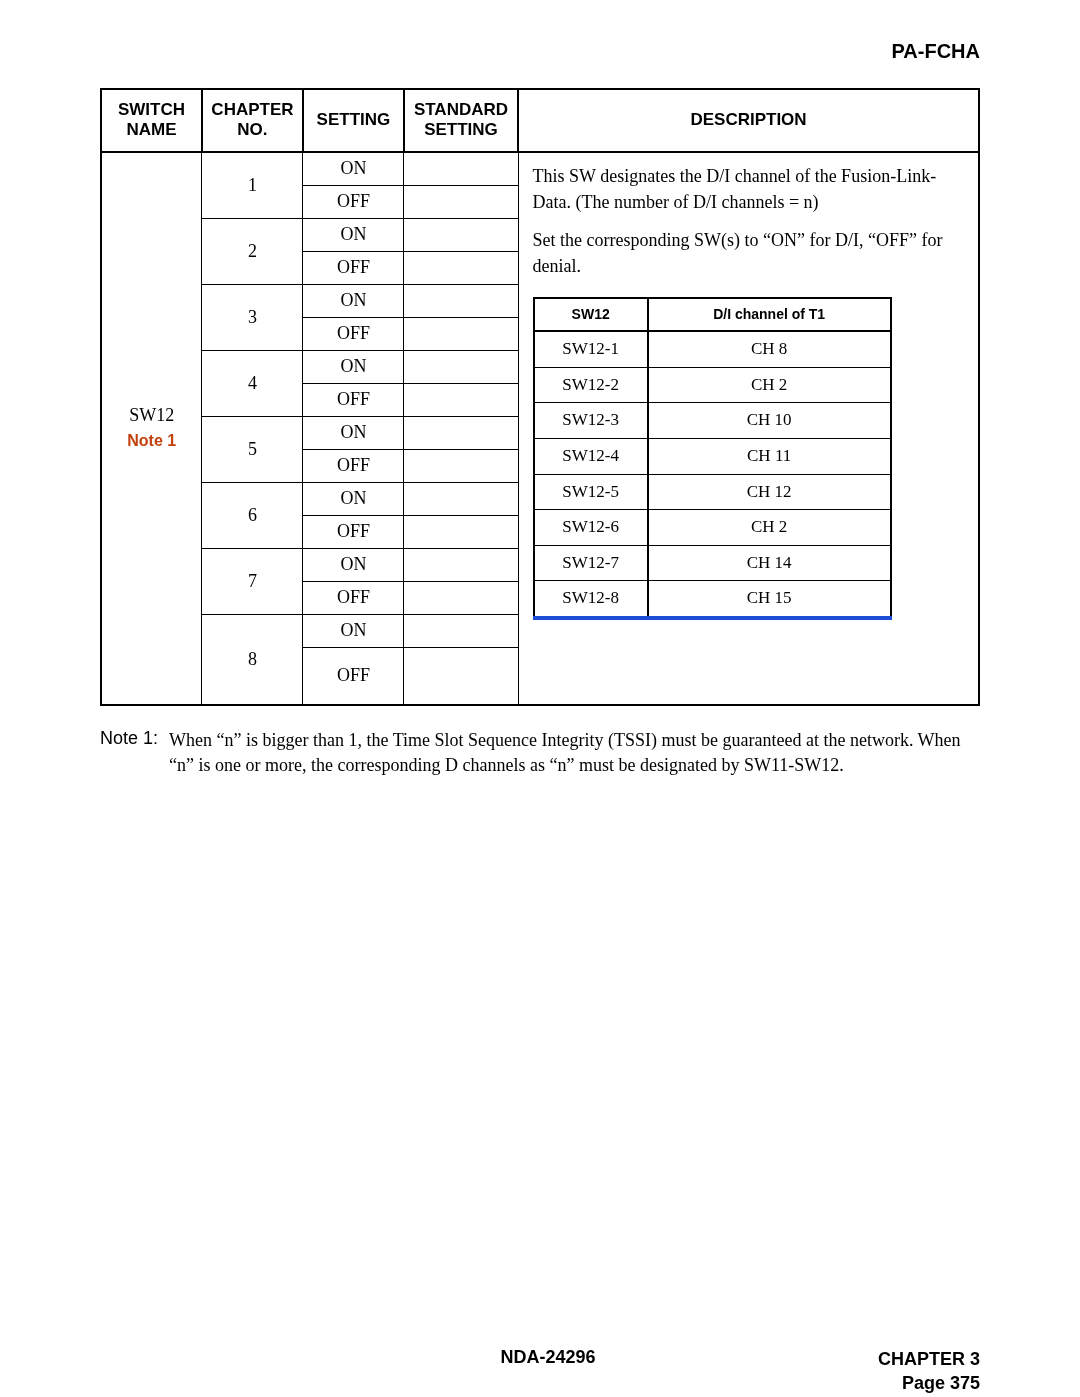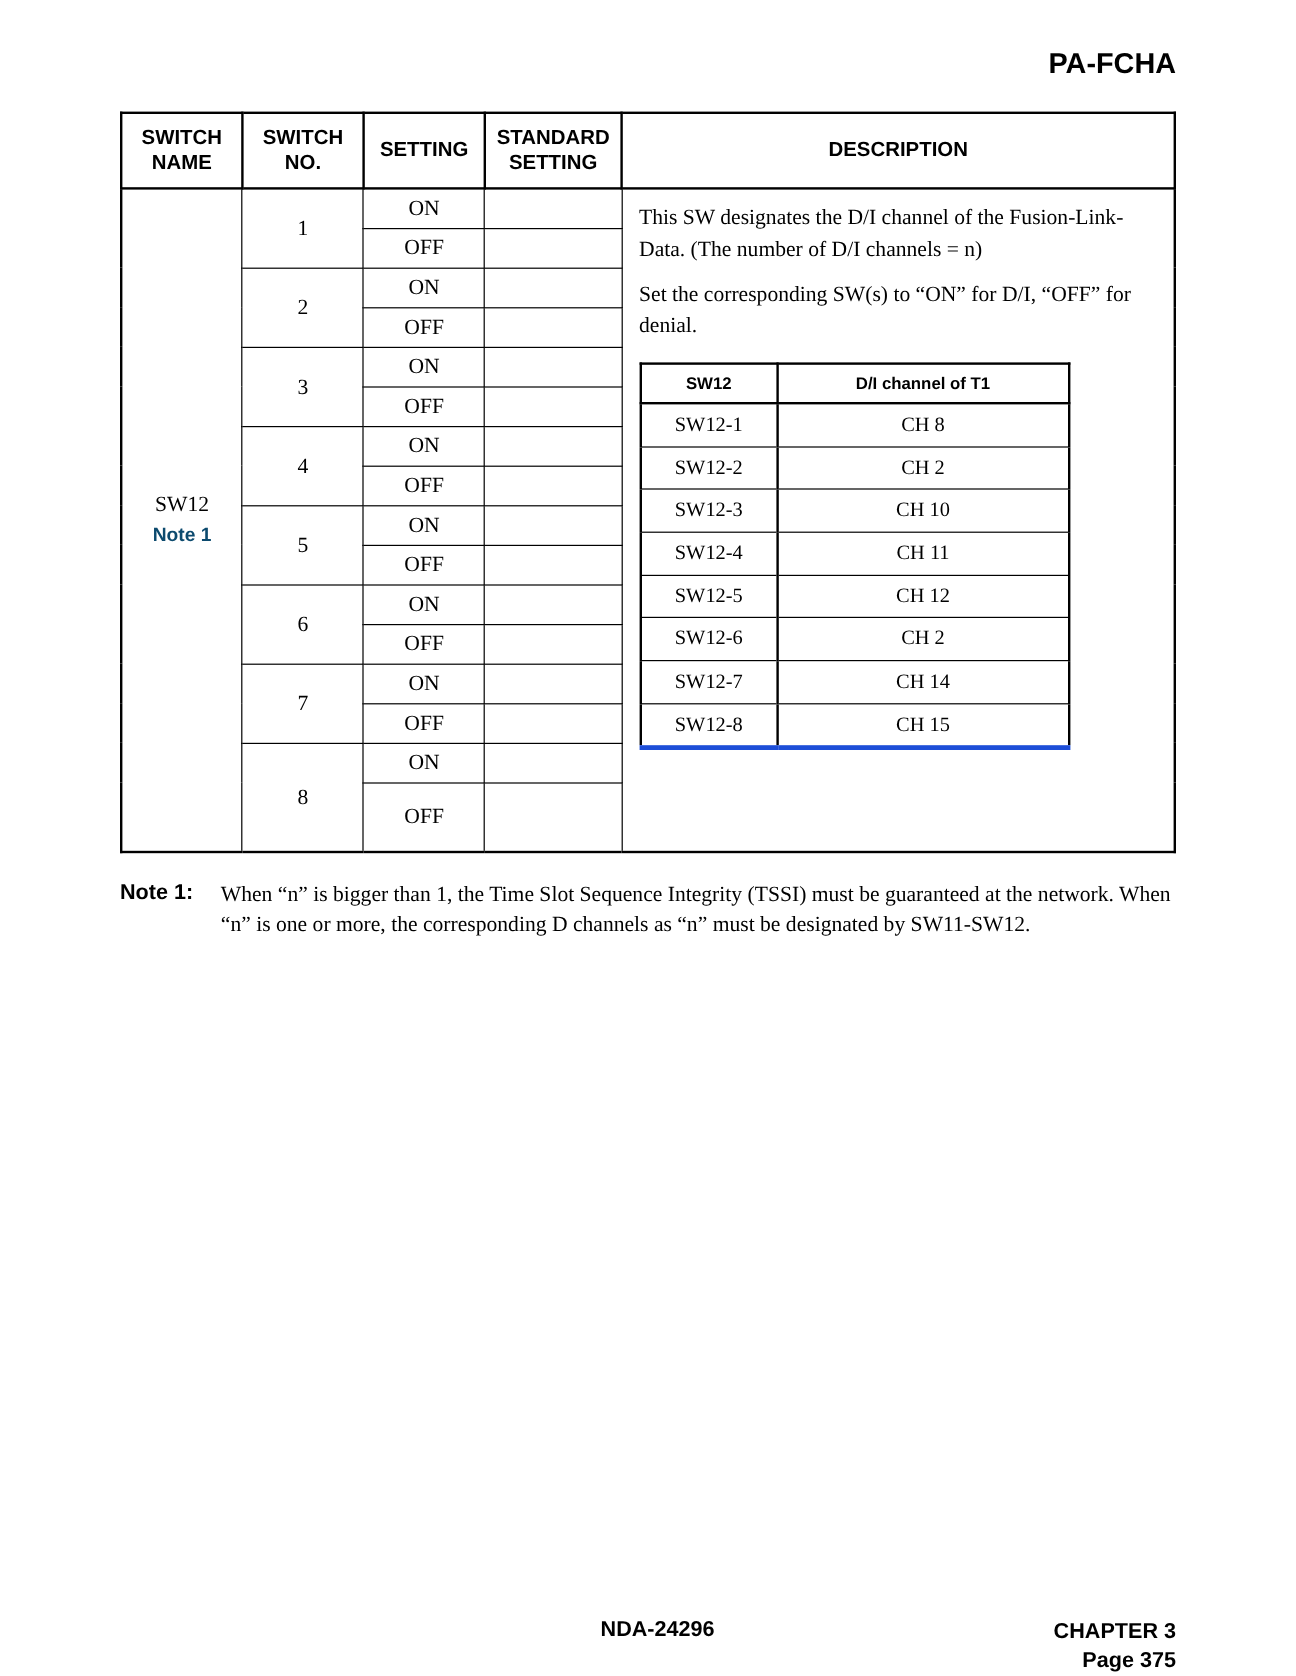--- a/index.html
+++ b/index.html
@@ -13,21 +13,21 @@
   .page {
     width: 1080px;
     height: 1397px;
     position: relative;
     padding: 38px 100px 40px 100px;
     box-sizing: border-box;
   }
   .header {
     text-align: right;
     font-family: Arial, Helvetica, sans-serif;
-    font-size: 24px;
+    font-size: 20px;
     line-height: 1.3;
     margin-bottom: 24px;
   }
   .header-bold { font-weight: bold; }
 
   .outer-table {
     border-collapse: collapse;
     width: 100%;
     table-layout: fixed;
   }
@@ -55,21 +55,21 @@
 
   
   td.name-cell {
     border-left: 2px solid #000;
     border-bottom: 2px solid #000;
     border-right: 1px solid #000;
     font-size: 18px;
     line-height: 1.4;
   }
   td.name-cell .note-link {
-    color: #0c4a6e;
+    color: #c2410c;
     font-weight: bold;
     font-family: Arial, Helvetica, sans-serif;
     font-size: 16px;
   }
   td.no-cell {
     border-right: 1px solid #000;
     border-bottom: 1px solid #000;
   }
   td.no-cell.last { border-bottom: 2px solid #000; }
 
@@ -124,24 +124,24 @@
   .inner-col-a { width: 32%; }
   .inner-col-b { width: 68%; }
 
   .note-block {
     margin-top: 22px;
     font-size: 18px;
     display: flex;
   }
   .note-label {
     font-family: Arial, Helvetica, sans-serif;
-    font-weight: bold;
+    font-weight: normal;
     font-style: normal;
     flex: 0 0 auto;
-    margin-right: 23px;
+    margin-right: 11px;
   }
   .note-text {
     flex: 1 1 auto;
     line-height: 1.4;
   }
 
   .footer {
     position: absolute;
     left: 100px;
     right: 100px;
@@ -178,21 +178,21 @@
     <colgroup>
       <col class="col-name">
         <col class="col-no">
         <col class="col-setting">
         <col class="col-std">
         <col class="col-desc">
     </colgroup>
     <thead>
       <tr>
         <th>SWITCH NAME</th>
-        <th>SWITCH NO.</th>
+        <th>CHAPTER NO.</th>
         <th>SETTING</th>
         <th>STANDARD SETTING</th>
         <th>DESCRIPTION</th>
       </tr>
     </thead>
     <tbody>
 
       <tr>
         <td class="name-cell" rowspan="16">
           <span>SW12</span><br>

